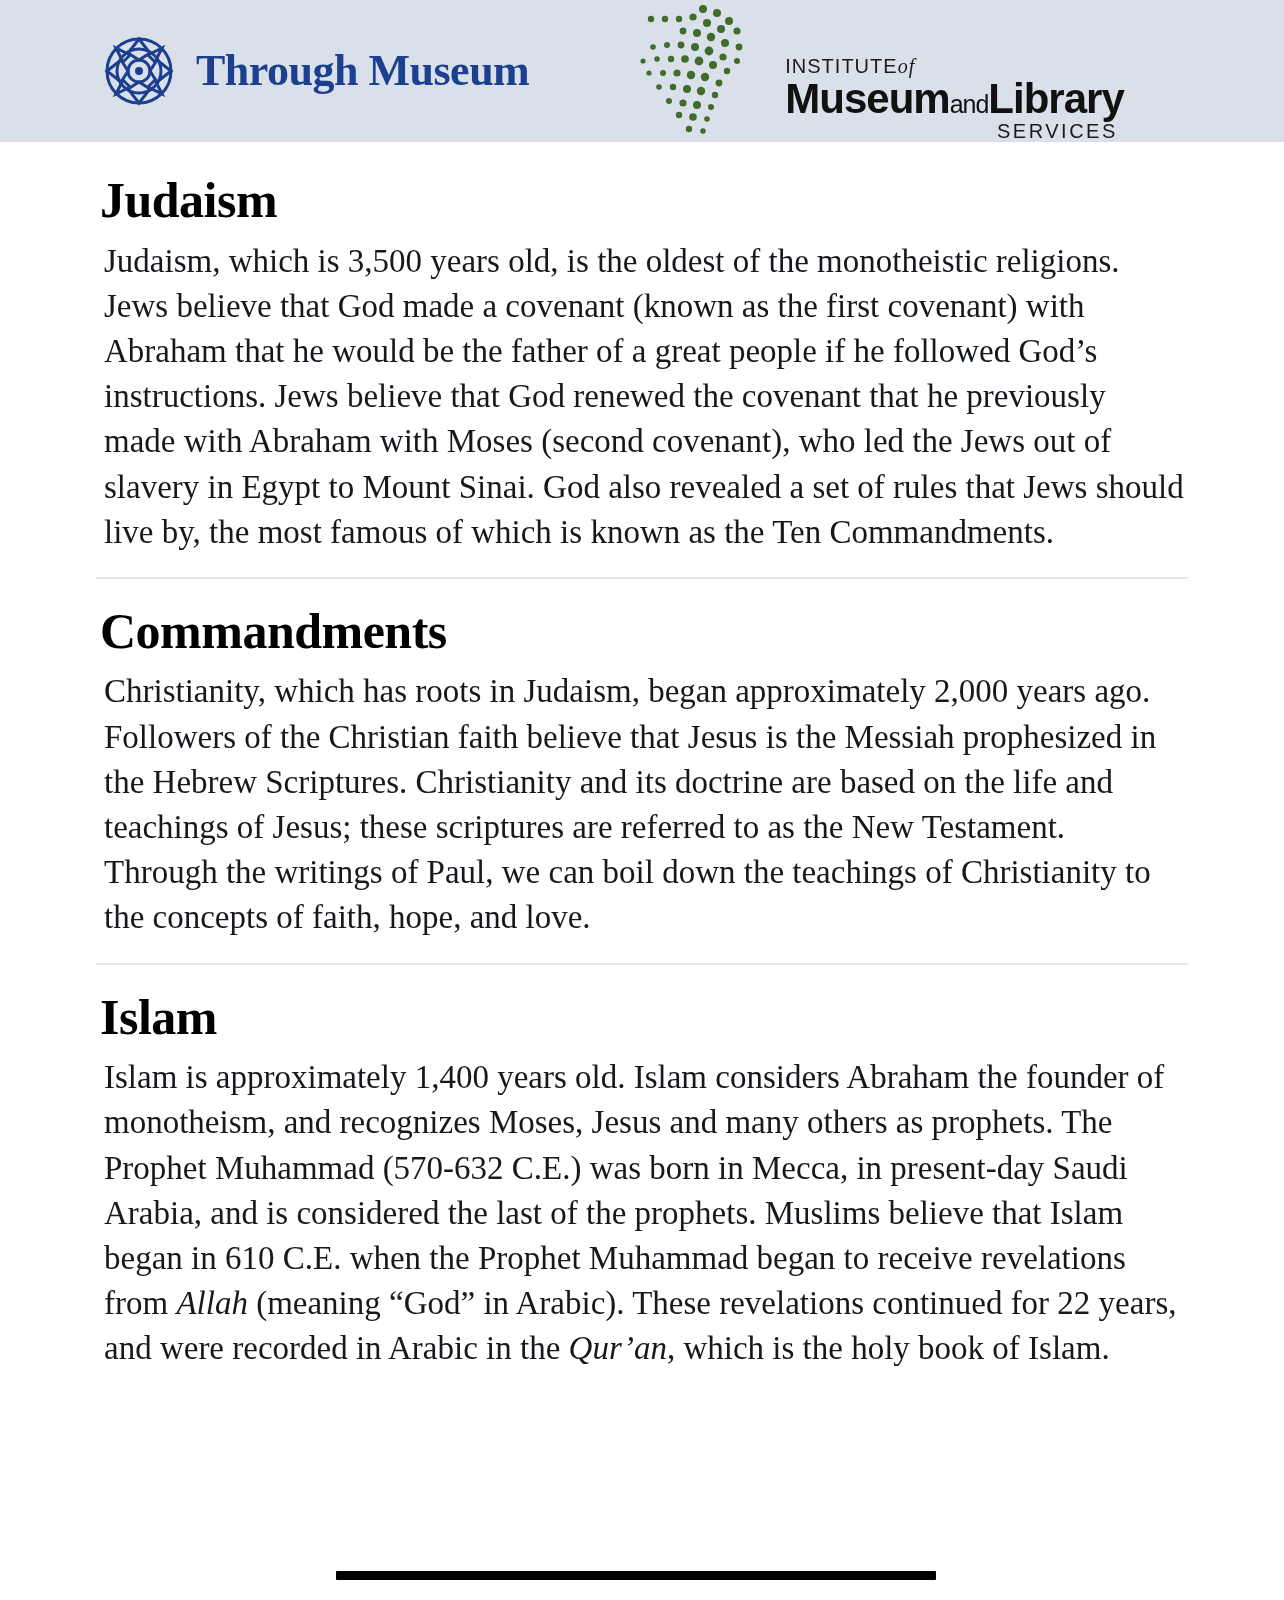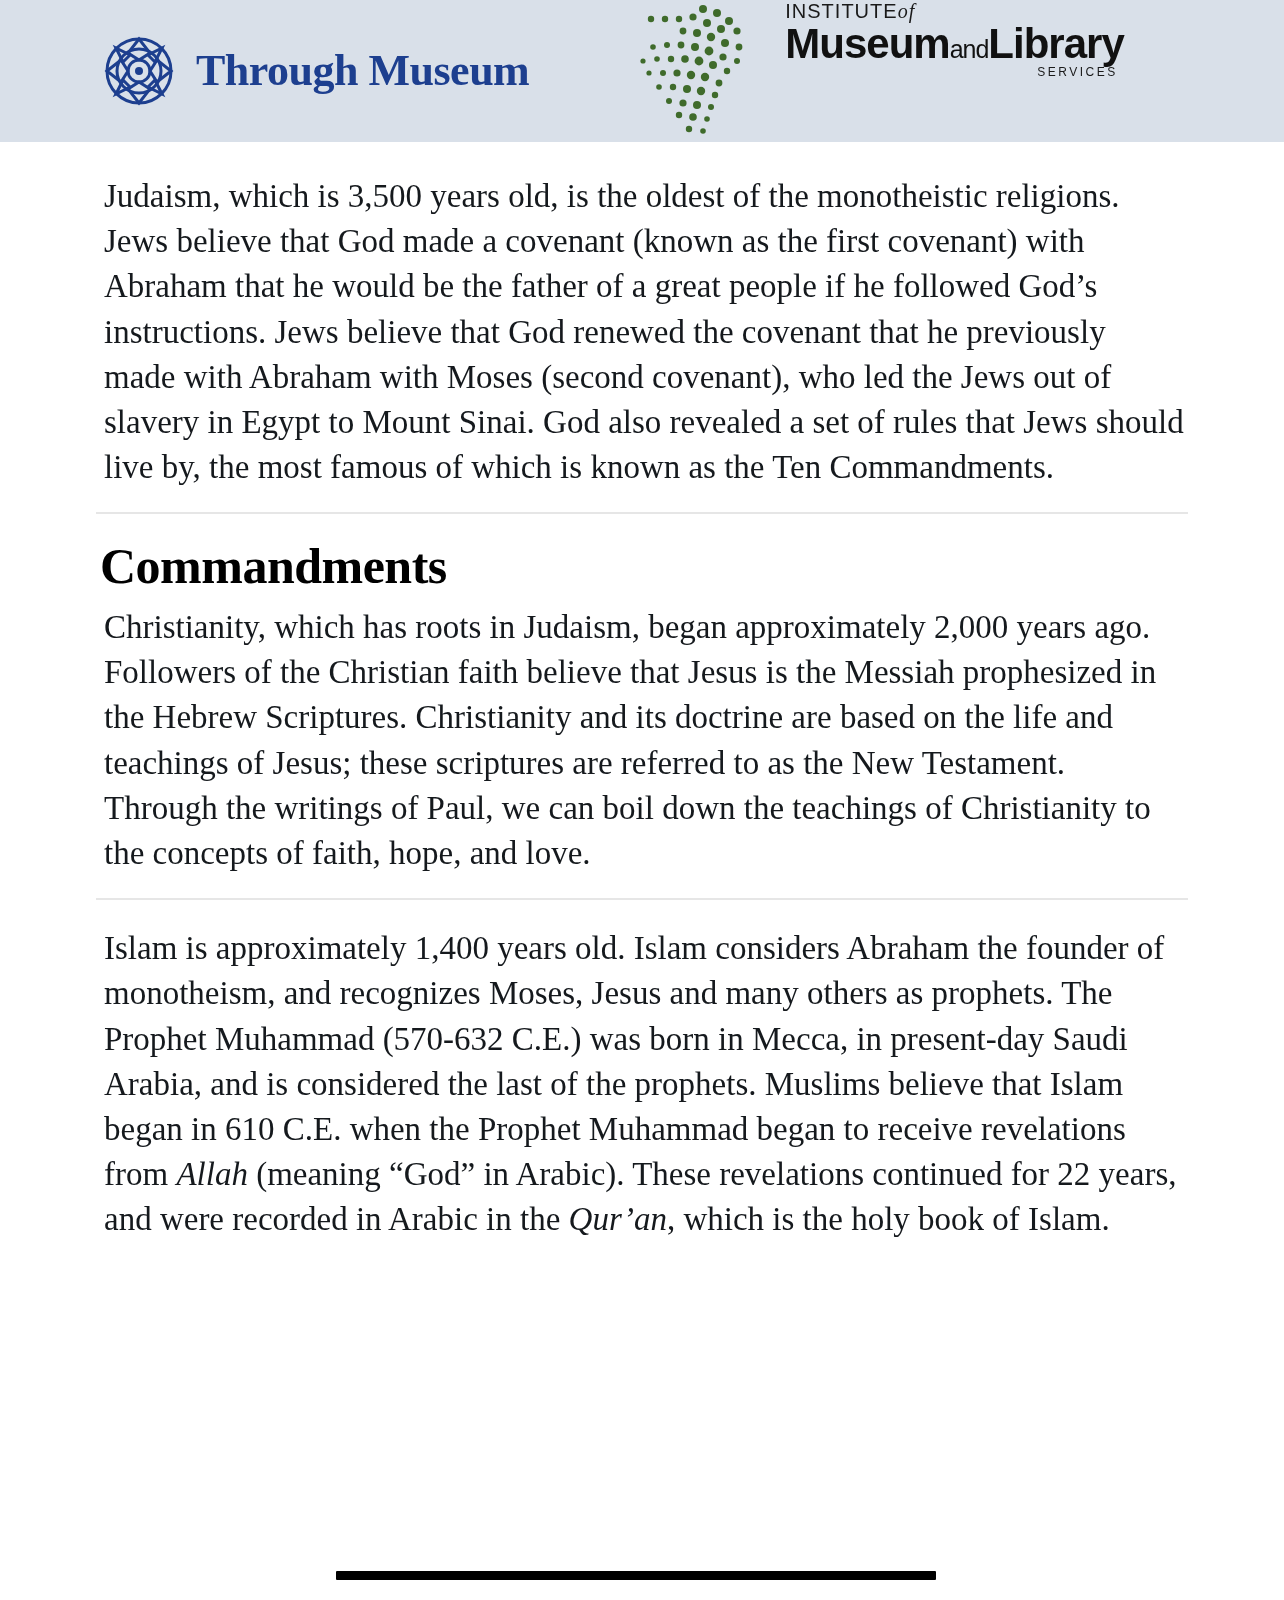--- a/index.html
+++ b/index.html
@@ -48,21 +48,21 @@
     font-weight: bold;
     color: #1d3f8f;
     font-size: 44px;
     line-height: 0.98;
     letter-spacing: -0.5px;
   }
   .aanm-words .l2 { display: block; }
 
   .imls-wrap {
     display: flex;
-    align-items: flex-start;
+    align-items: flex-end;
     margin-left: 104px;
   }
   .imls-dots {
     width: 150px;
     height: 140px;
     flex: 0 0 150px;
     position: relative;
   }
   .imls-text {
     margin-left: 2px;
@@ -88,21 +88,21 @@
     letter-spacing: -1px;
     color: #111111;
     white-space: nowrap;
   }
   .imls-line2 .small {
     font-size: 25px;
     font-weight: normal;
   }
   .imls-line3 {
     font-family: "Liberation Sans", sans-serif;
-    font-size: 12px;
+    font-size: 20px;
     letter-spacing: 2.5px;
     text-align: right;
     color: #1a1a1a;
     margin-top: 1px;
     padding-right: 6px;
   }
 
   
   .content {
     padding: 0 96px 0 96px;
@@ -241,28 +241,30 @@
         </div>
         <div class="imls-line3">SERVICES</div>
       </div>
     </div>
   </div>
   <div class="header-rule"></div>
 
   <div class="content">
 
     <div class="section">
+      <h1 class="section-title">Judaism</h1>
       <p class="section-body">Judaism, which is 3,500 years old, is the oldest of the monotheistic religions. Jews believe that God made a covenant (known as the first covenant) with Abraham that he would be the father of a great people if he followed God’s instructions. Jews believe that God renewed the covenant that he previously made with Abraham with Moses (second covenant), who led the Jews out of slavery in Egypt to Mount Sinai. God also revealed a set of rules that Jews should live by, the most famous of which is known as the Ten Commandments.</p>
     </div>
 
     <div class="section">
       <h1 class="section-title">Commandments</h1>
       <p class="section-body">Christianity, which has roots in Judaism, began approximately 2,000 years ago. Followers of the Christian faith believe that Jesus is the Messiah prophesized in the Hebrew Scriptures. Christianity and its doctrine are based on the life and teachings of Jesus; these scriptures are referred to as the New Testament. Through the writings of Paul, we can boil down the teachings of Christianity to the concepts of faith, hope, and love.</p>
     </div>
 
     <div class="section">
+      <h1 class="section-title">Islam</h1>
       <p class="section-body"><span>Islam is approximately 1,400 years old. Islam considers Abraham the founder of monotheism, and recognizes Moses, Jesus and many others as prophets. The Prophet Muhammad (570-632 C.E.) was born in Mecca, in present-day Saudi Arabia, and is considered the last of the prophets. Muslims believe that Islam began in 610 C.E. when the Prophet Muhammad began to receive revelations from </span><em>Allah</em><span> (meaning “God” in Arabic). These revelations continued for 22 years, and were recorded in Arabic in the </span><em>Qur’an</em><span>, which is the holy book of Islam.</span></p>
     </div>
 
   </div>
 
   <div class="bottom-bar" style="top:1571px;"></div>
 </div>
 
 </body></html>

